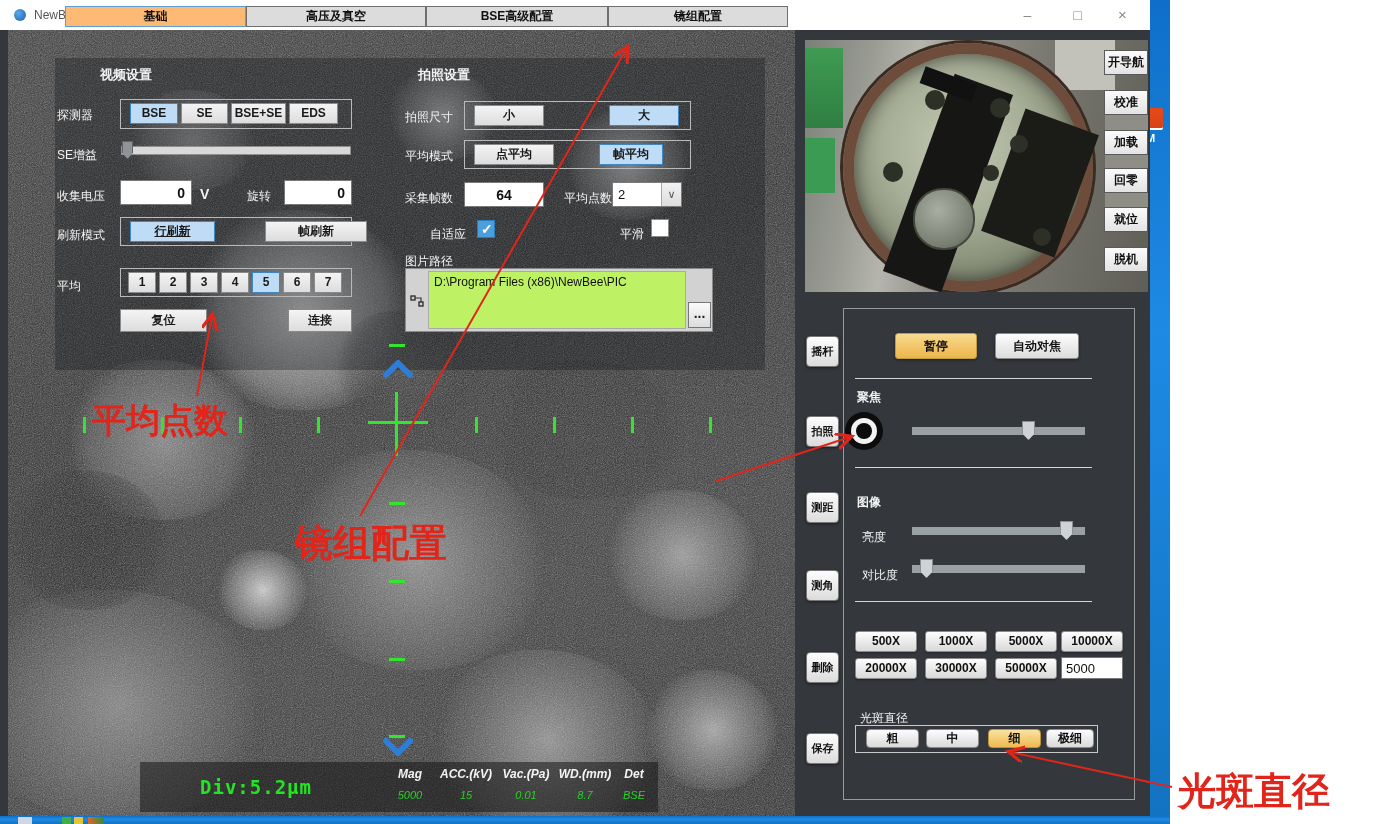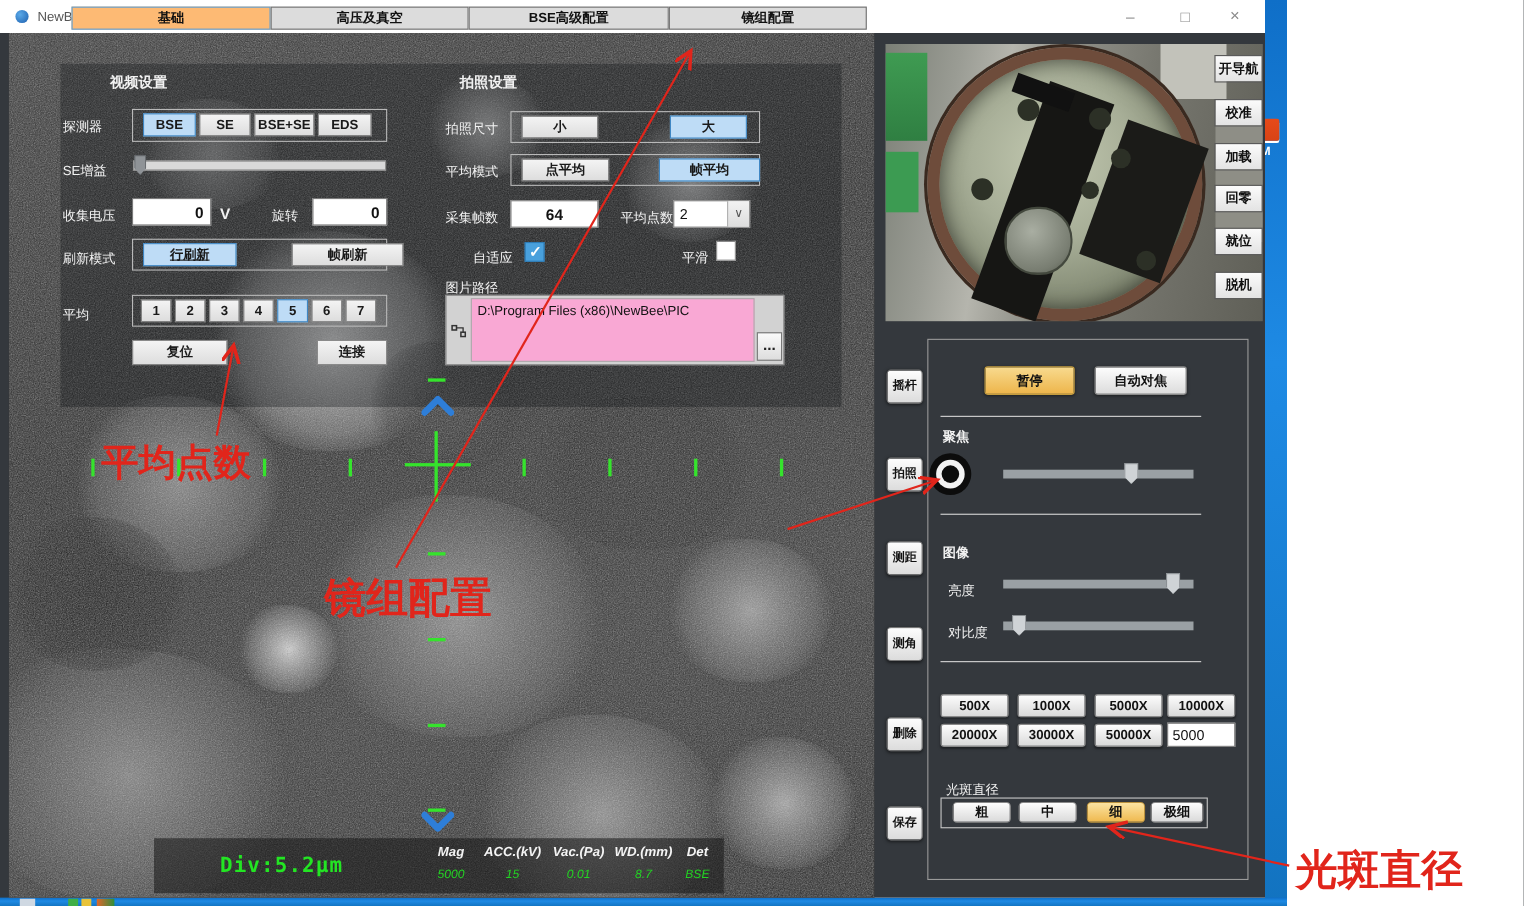--- a/index.html
+++ b/index.html
@@ -49,21 +49,21 @@
   .thumb { position:absolute; width:11px; height:18px; background:#8f9397; border:1px solid #5f6367; z-index:6;
            clip-path:polygon(0 0,100% 0,100% 65%,50% 100%,0 65%); }
   .track.dark { background:#9aa0a4; border:none; height:8px; }
   .thumb.light { background:#cfd3d6; border:1px solid #8a8f93; width:13px; height:19px; }
   .checkbox { position:absolute; width:18px; height:18px; border:1px solid #8a8a8a; background:#fff; z-index:6; }
   .checkbox.checked { background:#49a0dc; border-color:#2d7bb5; }
   .checkbox.checked::after { content:"✓"; position:absolute; left:3px; top:0px; color:#fff; font-size:14px; font-weight:bold; }
 
   
   #pathbox { position:absolute; left:405px; top:268px; width:308px; height:64px; background:#d2d2d2; border:1px solid #8a8a8a; z-index:6; }
-  #pathtext { position:absolute; left:22px; top:2px; right:26px; bottom:2px; background:#f9a8d4; border:1px solid #aaa;
+  #pathtext { position:absolute; left:22px; top:2px; right:26px; bottom:2px; background:#bef264; border:1px solid #aaa;
               font-size:12px; color:#111; padding:3px 5px; overflow:hidden; }
   #path-icon { position:absolute; left:4px; top:26px; width:14px; height:12px; z-index:7; }
   #browse { position:absolute; right:1px; bottom:3px; width:23px; height:26px; background:linear-gradient(180deg,#fafafa,#ddd);
             border:1px solid #777; text-align:center; line-height:20px; font-weight:bold; font-size:14px; color:#222; z-index:7; }
   #avg-select { position:absolute; left:612px; top:182px; width:70px; height:25px; background:#fff; border:1px solid #7a7a7a; z-index:6; }
   #avg-select .val { position:absolute; left:5px; top:4px; font-size:13px; color:#111; }
   #avg-select .dd { position:absolute; right:0; top:0; width:20px; height:23px; background:linear-gradient(180deg,#f2f2f2,#ddd);
                     border-left:1px solid #aaa; text-align:center; color:#555; font-size:11px; line-height:23px; }
 
   
@@ -201,21 +201,21 @@
 
     <div class="lbl bold" style="left:418px;top:66px;">拍照设置</div>
     <div class="lbl" style="left:405px;top:109px;">拍照尺寸</div>
     <div class="gbox" style="left:464px;top:101px;width:227px;height:29px;"></div>
     <div class="btn" style="left:474px;top:105px;width:70px;">小</div>
     <div class="btn sel" style="left:609px;top:105px;width:70px;">大</div>
 
     <div class="lbl" style="left:405px;top:148px;">平均模式</div>
     <div class="gbox" style="left:464px;top:140px;width:227px;height:29px;"></div>
     <div class="btn" style="left:474px;top:144px;width:80px;">点平均</div>
-    <div class="btn sel" style="left:599px;top:144px;width:92px;">帧平均</div>
+    <div class="btn sel" style="left:599px;top:144px;width:64px;">帧平均</div>
 
     <div class="lbl" style="left:405px;top:190px;">采集帧数</div>
     <input class="field" style="left: 464px; top: 182px; width: 80px; text-align: center;" value="64">
     <div class="lbl" style="left:564px;top:190px;">平均点数</div>
     <div id="avg-select">
       <span class="val">2</span>
       <span class="dd">∨</span>
     </div>
 
     <div class="lbl" style="left:430px;top:226px;">自适应</div>

